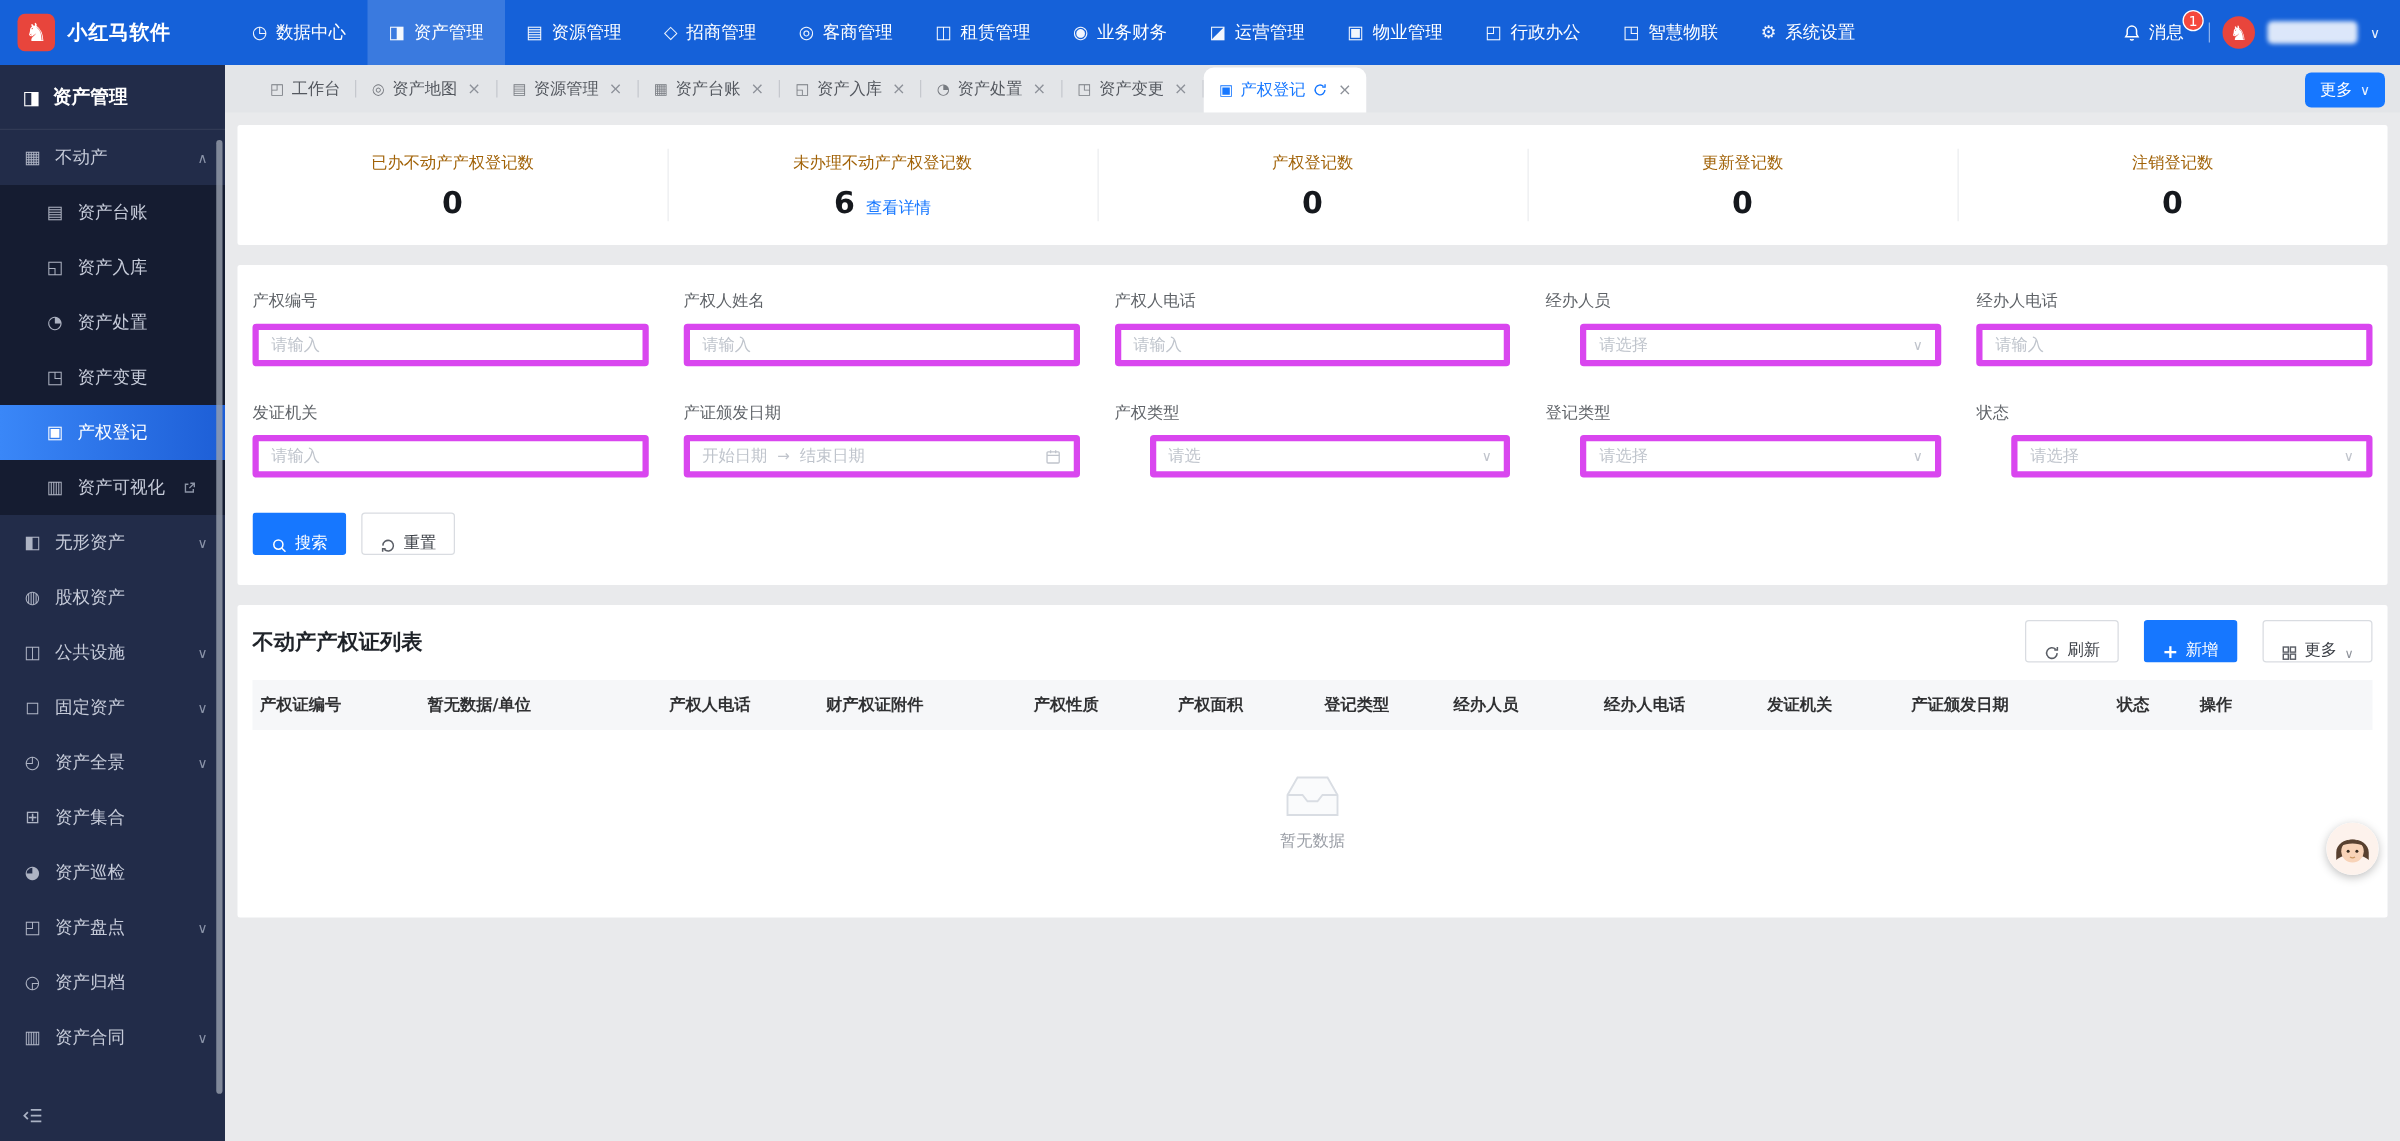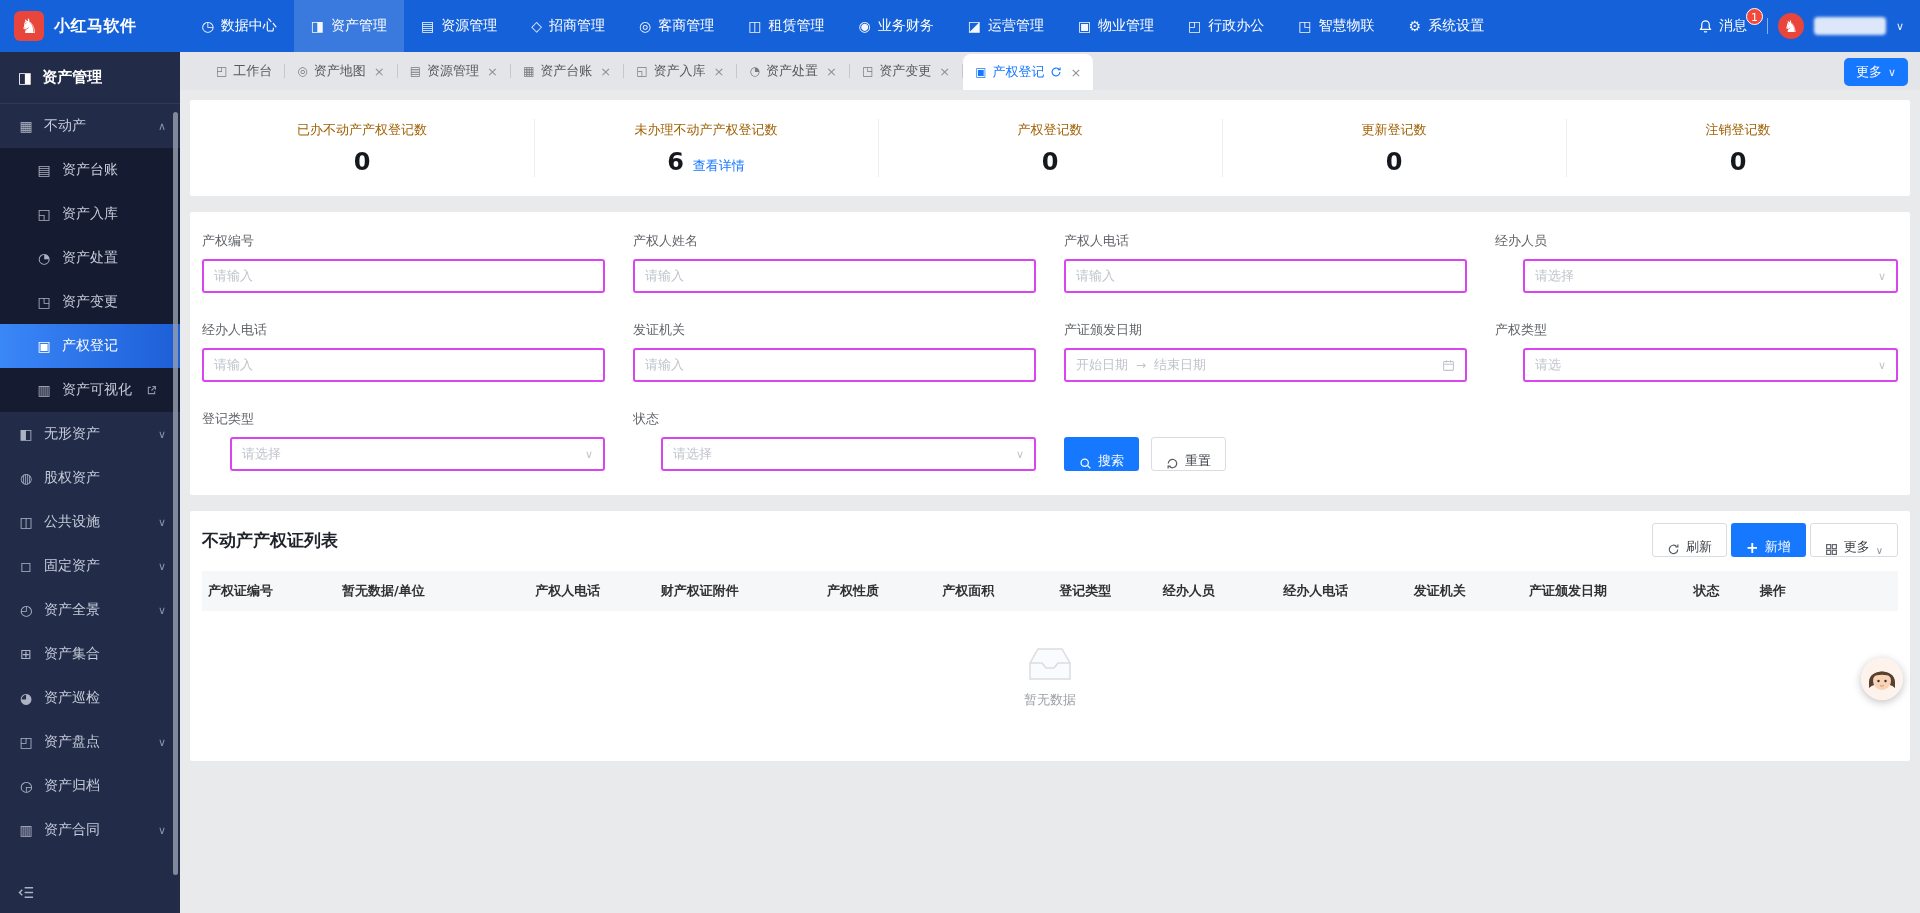--- a/index.html
+++ b/index.html
@@ -53,37 +53,37 @@
 
   .stats-panel { height:96px; display:flex; align-items:center; }
   .stat { flex:1; text-align:center; position:relative; }
   .stat + .stat::before { content:""; position:absolute; left:0; top:50%; transform:translateY(-50%); width:1px; height:58px; background:#ebedf0; }
   .stat-label { font-size:13px; color:#a16207; }
   .stat-valrow { margin-top:9px; display:flex; align-items:baseline; justify-content:center; gap:9px; }
   .stat-value { font-size:24px; font-weight:bold; color:#15181d; }
   .stat-link { font-size:13px; color:#1677ff; cursor:pointer; }
 
   .filter-panel { margin-top:16px; padding:20px 12px 24px; }
-  .filter-grid { display:grid; grid-template-columns:repeat(4,1fr); column-gap:16px; row-gap:22px;gap:28px; }
+  .filter-grid { display:grid; grid-template-columns:repeat(5,1fr); column-gap:16px; row-gap:22px;gap:28px; }
   .f-label { display:block; font-size:13px; color:#5f6368; margin-bottom:9px; }
-  .control { height:34px; border:2px solid #d946ef; border-radius:3px; background:#fff; display:flex; align-items:center; padding:0 10px; font-size:13px; color:#bfc4cc; cursor:text; }
+  .control { height:34px; border:5px solid #d946ef; border-radius:3px; background:#fff; display:flex; align-items:center; padding:0 10px; font-size:13px; color:#bfc4cc; cursor:text; }
   .control .sel-chev { margin-left:auto; font-size:11px; color:#c0c4cc; }
   .control.select { cursor:pointer;margin-left:28px; }
   .date-ctl { gap:8px; }
   .date-ctl .d-arrow { color:#c0c4cc; font-size:12px; }
   .date-ctl .cal { margin-left:auto; display:inline-flex; color:#c0c4cc; }
   .btn-row { display:flex; gap:12px; align-self:end; }
   .btn { height:34px; padding:0 14px; border-radius:3px; font-size:13px; display:inline-flex; align-items:flex-end; gap:6px; cursor:pointer; border:1px solid transparent; white-space:nowrap; }
   .btn-primary { background:#1677ff; color:#fff; }
   .btn-plain { background:#fff; border-color:#d9dce1; color:#3a3e45; }
 
   .list-panel { margin-top:16px; padding:12px 12px 0; height:250px; position:relative; }
   .list-head { display:flex; align-items:center; }
   .list-title { font-size:17px; font-weight:bold; color:#1f2329; }
-  .list-actions { margin-left:auto; display:flex; gap:4px; }
+  .list-actions { margin-left:auto; display:flex; gap:20px; }
   .btn .plus { font-size:15px; font-weight:bold; line-height:1; }
   .btn .mini-chev { font-size:10px; color:#8d9199; }
   .tbl-header { display:flex; align-items:center; background:#f6f7f9; height:40px; margin-top:14px; font-size:13px; font-weight:bold; color:#303133; }
   .th { padding-left:6px; overflow:hidden; white-space:nowrap; }
   .c0{width:7.9%}.c1{width:11.4%}.c2{width:7.4%}.c3{width:9.8%}.c4{width:6.8%}.c5{width:6.9%}
   .c6{width:6.1%}.c7{width:7.1%}.c8{width:7.7%}.c9{width:6.8%}.c10{width:9.7%}.c11{width:3.9%}.c12{flex:1}
   .empty-wrap { text-align:center; padding-top:26px; }
   .empty-text { margin-top:8px; font-size:13px; color:#9a9ea6; }
 
   .assistant { position:absolute; top:658px; right:17px; width:42px; height:42px; border-radius:50%; background:#fff; box-shadow:0 2px 8px rgba(0,0,0,.25); display:flex; align-items:center; justify-content:center; cursor:pointer; z-index:40; overflow:hidden; }

